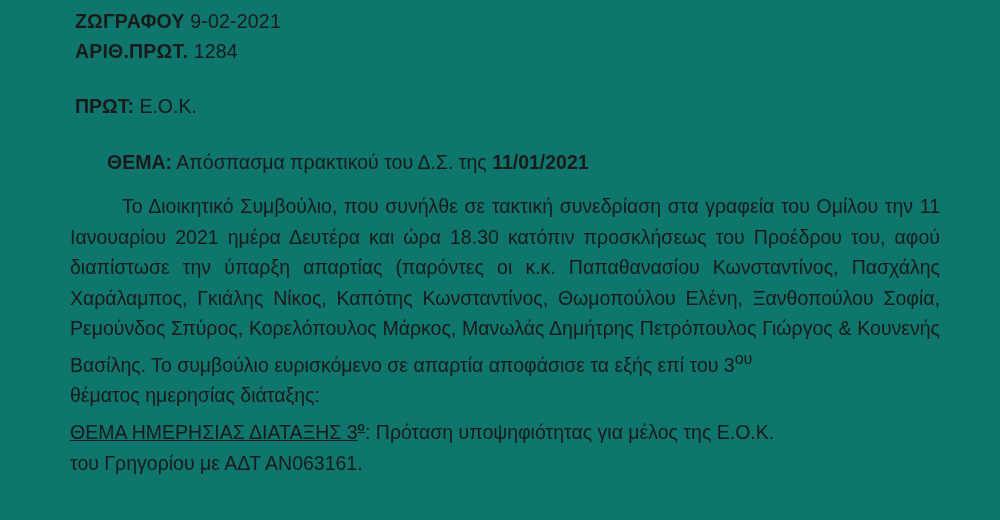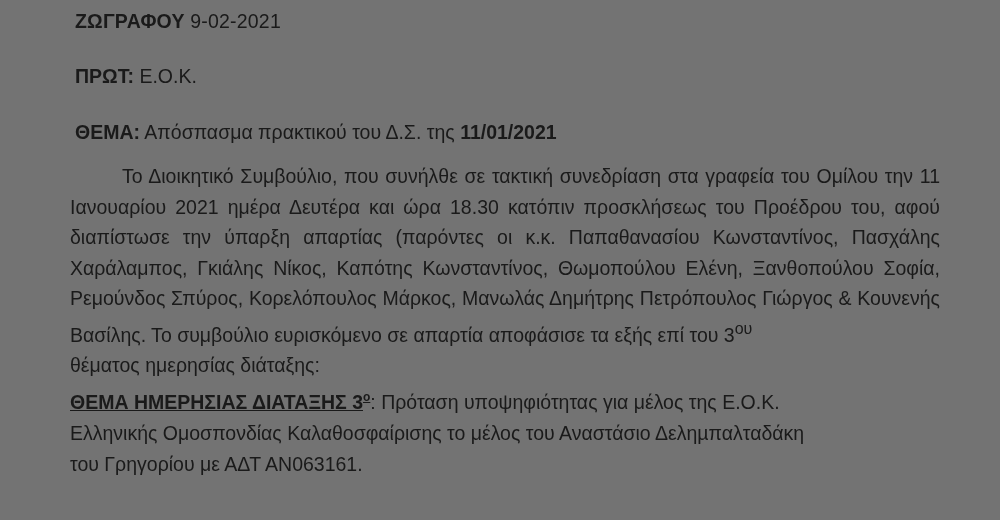--- a/index.html
+++ b/index.html
@@ -11,21 +11,21 @@
     width: 1000px;
     height: 520px;
     overflow: hidden;
     font-family: "Liberation Sans", sans-serif;
     color: #1a1a1a;
   }
   .page {
     position: relative;
     width: 1000px;
     height: 520px;
-    background: #737373;
+    background: #0f766e;
     padding: 0;
     box-sizing: border-box;
   }
   .doc-body {
     position: absolute;
     left: 0;
     top: 0;
     width: 1000px;
   }
   .header-block {
@@ -45,21 +45,21 @@
     font-weight: normal;
   }
   .to-line {
     padding-left: 75px;
     padding-top: 27px;
     font-size: 19.5px;
     line-height: 26px;
     white-space: nowrap;
   }
   .subject-line {
-    padding-left: 75px;
+    padding-left: 107px;
     padding-top: 30px;
     font-size: 19.5px;
     line-height: 26px;
     white-space: nowrap;
   }
   .subject-line .bold {
     font-weight: bold;
   }
   .subject-date-tail {
     font-weight: bold;
@@ -87,21 +87,21 @@
     line-height: 30.5px;
   }
   .topic-line {
     padding-left: 70px;
     padding-right: 60px;
     padding-top: 2px;
     font-size: 19.5px;
     line-height: 31px;
   }
   .topic-bold-underline {
-    font-weight: bold;
+    font-weight: normal;
     text-decoration: underline;
   }
   .topic-sup {
     font-size: 12px;
     vertical-align: super;
     font-weight: bold;
     text-decoration: underline;
   }
   .body-line {
     padding-left: 70px;
@@ -115,20 +115,24 @@
 <body>
 
 <div class="page">
   <div class="doc-body">
 
     <div class="header-block">
       <div class="hdr-line">
         <span class="hdr-label">ΖΩΓΡΑΦΟΥ</span>
         <span class="hdr-value">9-02-2021</span>
       </div>
+      <div class="hdr-line">
+        <span class="hdr-label">ΑΡΙΘ.ΠΡΩΤ.</span>
+        <span class="hdr-value">1284</span>
+      </div>
     </div>
 
     <div class="to-line">
       <span class="hdr-label">ΠΡΩΤ:</span>
       <span class="hdr-value">Ε.Ο.Κ.</span>
     </div>
 
     <div class="subject-line">
       <span class="bold">ΘΕΜΑ:</span>
       <span>Απόσπασμα πρακτικού του Δ.Σ. της</span>
@@ -138,17 +142,16 @@
     <div class="para">
       <span class="indent"></span><span>Το Διοικητικό Συμβούλιο, που συνήλθε σε τακτική συνεδρίαση στα γραφεία του Ομίλου την 11 Ιανουαρίου 2021 ημέρα Δευτέρα και ώρα 18.30 κατόπιν προσκλήσεως του Προέδρου του, αφού διαπίστωσε την ύπαρξη απαρτίας (παρόντες οι κ.κ. Παπαθανασίου Κωνσταντίνος, Πασχάλης Χαράλαμπος, Γκιάλης Νίκος, Καπότης Κωνσταντίνος, Θωμοπούλου Ελένη, Ξανθοπούλου Σοφία, Ρεμούνδος Σπύρος, Κορελόπουλος Μάρκος, Μανωλάς Δημήτρης Πετρόπουλος Γιώργος &amp; Κουνενής Βασίλης. Το συμβούλιο ευρισκόμενο σε απαρτία αποφάσισε τα εξής επί του 3</span><span class="sup">ου</span>
     </div>
     <div class="after-para">θέματος ημερησίας διάταξης:</div>
 
     <div class="topic-line">
       <span class="topic-bold-underline">ΘΕΜΑ ΗΜΕΡΗΣΙΑΣ ΔΙΑΤΑΞΗΣ 3</span><span class="topic-sup">ο</span><span>:</span>
       <span>Πρόταση υποψηφιότητας για μέλος της Ε.Ο.Κ.</span>
     </div>
 
-    <div class="body-line">Ελληνικής Ομοσπονδίας Καλαθοσφαίρισης το μέλος του Αναστάσιο Δεληµπαλταδάκη</div>
     <div class="body-line">του Γρηγορίου με ΑΔΤ  ΑΝ063161.</div>
 
   </div>
 </div>
 
 </body></html>

